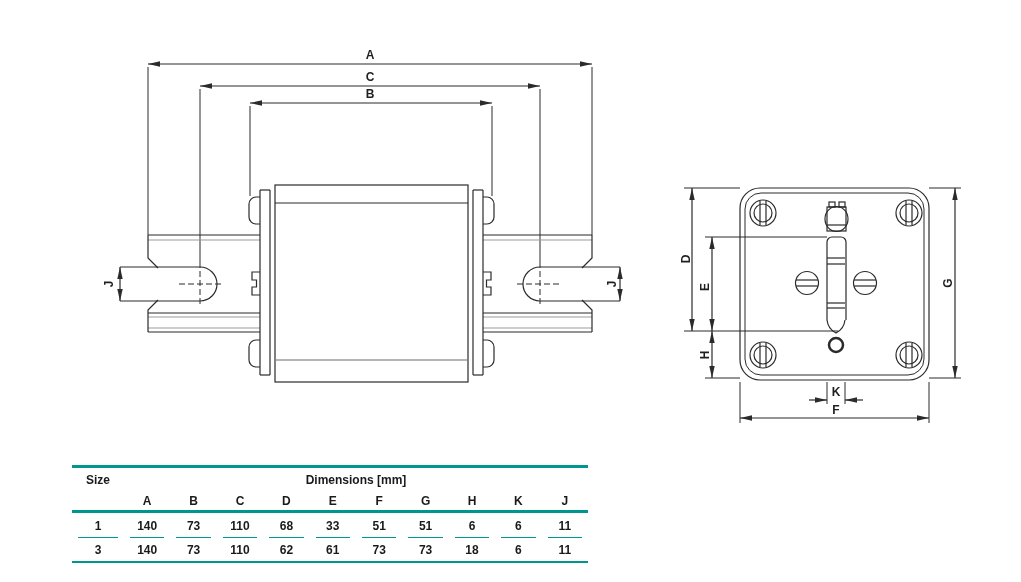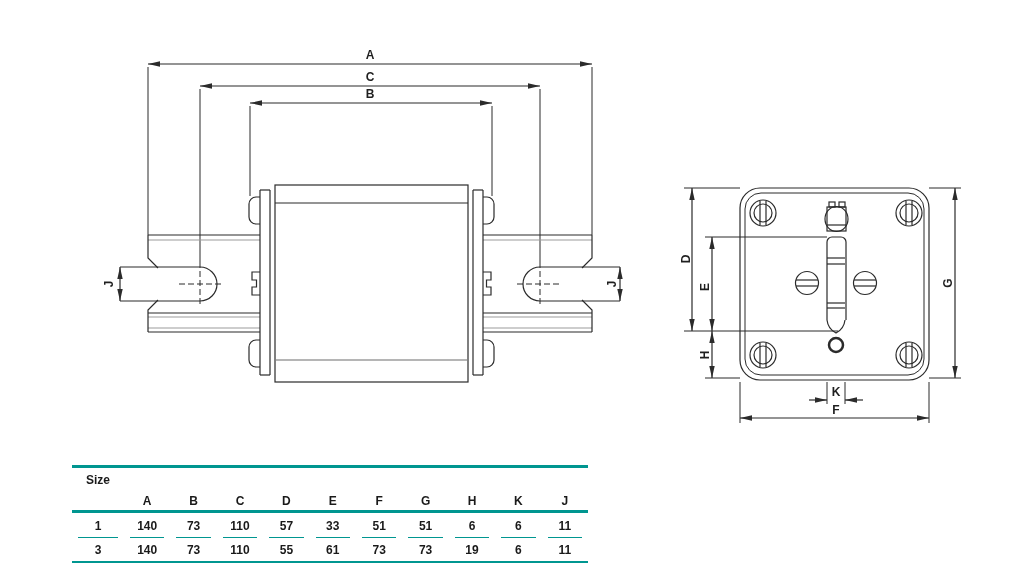--- a/index.html
+++ b/index.html
@@ -226,55 +226,56 @@
   <text transform="rotate(-90 705 287)" x="705" y="287" text-anchor="middle" dominant-baseline="central">E</text>
   <text transform="rotate(-90 705 355)" x="705" y="355" text-anchor="middle" dominant-baseline="central">H</text>
   <text transform="rotate(-90 948 283)" x="948" y="283" text-anchor="middle" dominant-baseline="central">G</text>
   <text x="836" y="396" text-anchor="middle">K</text>
   <text x="836" y="414" text-anchor="middle">F</text>
 </svg>
 
 <div class="dims-table">
   <div class="t-row t-head1">
     <div class="cell size-h">Size</div>
+    <div class="cell dims-h">Dimensions [mm]</div>
   </div>
   <div class="t-row t-head2">
     <div class="cell"></div>
     <div class="cell">A</div>
     <div class="cell">B</div>
     <div class="cell">C</div>
     <div class="cell">D</div>
     <div class="cell">E</div>
     <div class="cell">F</div>
     <div class="cell">G</div>
     <div class="cell">H</div>
     <div class="cell">K</div>
     <div class="cell">J</div>
   </div>
   <div class="t-row t-data1">
     <div class="cell">1</div>
     <div class="cell">140</div>
     <div class="cell">73</div>
     <div class="cell">110</div>
-    <div class="cell">57</div>
+    <div class="cell">68</div>
     <div class="cell">33</div>
     <div class="cell">51</div>
     <div class="cell">51</div>
     <div class="cell">6</div>
     <div class="cell">6</div>
     <div class="cell">11</div>
   </div>
   <div class="t-row t-data2">
     <div class="cell">3</div>
     <div class="cell">140</div>
     <div class="cell">73</div>
     <div class="cell">110</div>
-    <div class="cell">55</div>
+    <div class="cell">62</div>
     <div class="cell">61</div>
     <div class="cell">73</div>
     <div class="cell">73</div>
-    <div class="cell">19</div>
+    <div class="cell">18</div>
     <div class="cell">6</div>
     <div class="cell">11</div>
   </div>
 </div>
 
 </div>
 
 </body></html>

